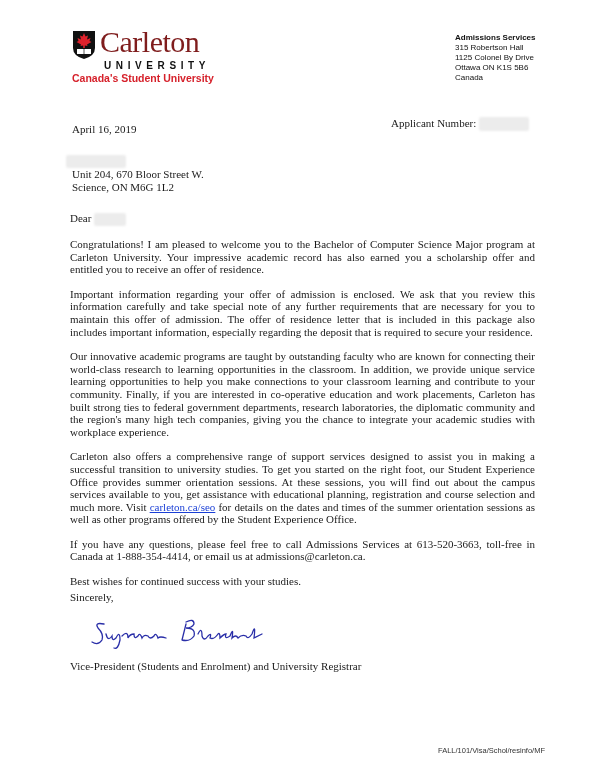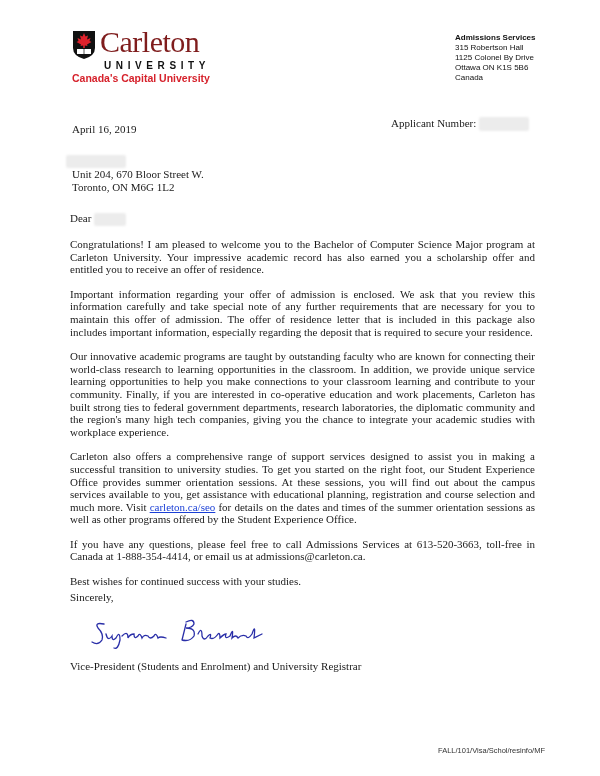--- a/index.html
+++ b/index.html
@@ -31,40 +31,40 @@
 <div class="logo">
   <svg class="shield" viewBox="0 0 24 30">
     <path d="M1 1 H23 V18 Q23 26 12 29 Q1 26 1 18 Z" fill="#111"></path>
     <path d="M12 3 L13.5 6.5 L16 5.5 L15 9.5 L18.5 8 L17.5 11 L19.5 12 L15 14.5 L15.5 16 L12.8 15.5 L12.8 18 L11.2 18 L11.2 15.5 L8.5 16 L9 14.5 L4.5 12 L6.5 11 L5.5 8 L9 9.5 L8 5.5 L10.5 6.5 Z" fill="#e0222c"></path>
     <rect x="5" y="19" width="14" height="5" fill="#ffffff"></rect>
     <line x1="12" y1="19" x2="12" y2="24" stroke="#111" stroke-width="0.7"></line>
   </svg>
   <div class="wordmark">Carleton</div>
   <div class="univ">UNIVERSITY</div>
 </div>
-<div class="tagline">Canada's Capital University</div>
+<div class="tagline">Canada's Student University</div>
 
 <div class="return-addr">
   <div class="title">Admissions Services</div>
   <div>315 Robertson Hall</div>
   <div>1125 Colonel By Drive</div>
   <div>Ottawa ON  K1S 5B6</div>
   <div>Canada</div>
 </div>
 
 <div class="date">April 16, 2019</div>
 <div class="appnum">
   <span>Applicant Number:</span>
   <span class="redact" style="width:50px;height:14px;"></span>
 </div>
 
 <div class="addr">
   <div class="redact" style="width:60px;height:13px;"></div>
   <div class="line">Unit 204, 670 Bloor Street W.</div>
-  <div class="line">Toronto, ON  M6G 1L2</div>
+  <div class="line">Science, ON  M6G 1L2</div>
 </div>
 
 <div class="dear">
   <span>Dear</span>
   <span class="redact" style="width:32px;height:13px;"></span>
 </div>
 
 <div class="body">
   <p>Congratulations! I am pleased to welcome you to the Bachelor of Computer Science Major program at Carleton University. Your impressive academic record has also earned you a scholarship offer and entitled you to receive an offer of residence.</p>
   <p>Important information regarding your offer of admission is enclosed. We ask that you review this information carefully and take special note of any further requirements that are necessary for you to maintain this offer of admission. The offer of residence letter that is included in this package also includes important information, especially regarding the deposit that is required to secure your residence.</p>

